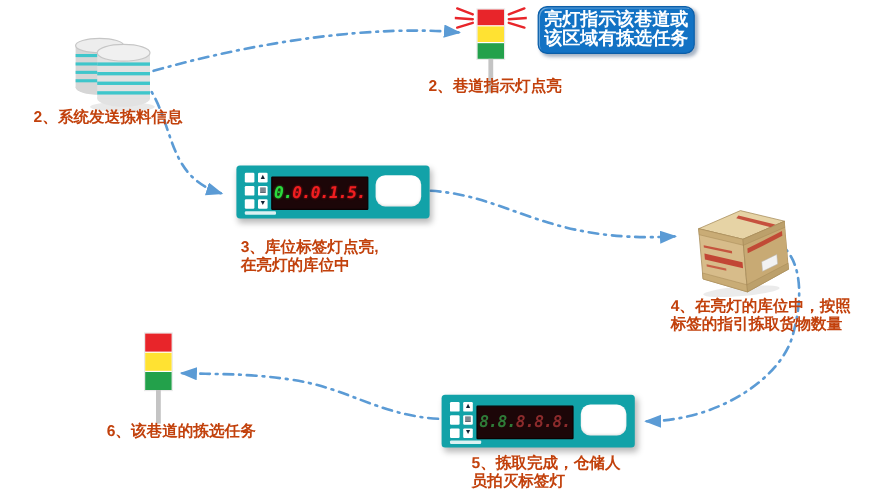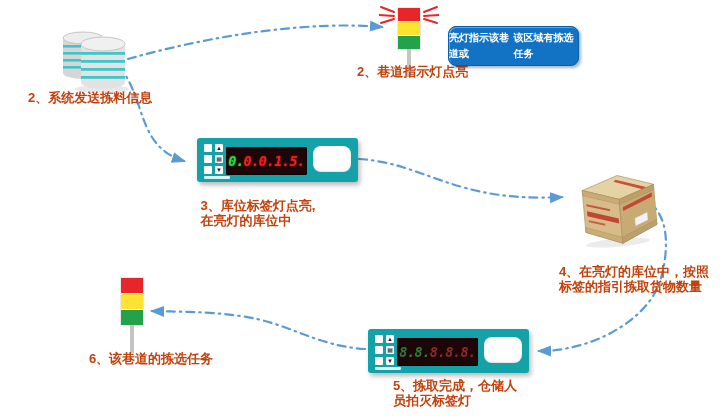--- a/index.html
+++ b/index.html
@@ -25,22 +25,22 @@
   .seg.yellow{background:#FFE232;}
   .seg.green{background:#23A14B;}
   .pole{width:4px;height:28px;background:#C4C4C4;}
   .rays{position:absolute;left:-19px;top:-4px;width:60px;height:24px;}
 
   
   .callout{
     position:absolute;left:448px;top:5px;width:129px;height:38px;
     background:#1272C4;border:1px solid #0B5EA8;border-radius:8px;
     box-shadow:2px 2px 3px rgba(0,40,90,.35), inset 1px 1px 0 rgba(255,255,255,.35);
-    color:#fff;font-weight:bold;font-size:10px;line-height:16px;
-    display:flex;flex-direction:row;align-items:center;justify-content:center;margin-top:21px;
+    color:#fff;font-weight:bold;font-size:15px;line-height:16px;
+    display:flex;flex-direction:column;align-items:center;justify-content:center;
   }
 
   
   .device{
     position:absolute;width:161px;height:44px;background:#12A2A8;border-radius:3px;
     box-shadow:2px 3px 5px rgba(0,0,0,.28);
   }
   .keys{position:absolute;left:7px;top:6px;display:grid;
     grid-template-columns:8px 8px;grid-auto-rows:8px;gap:3px;}
   .key{background:#fff;border-radius:1px;font-size:6px;line-height:8px;
@@ -171,21 +171,21 @@
       <polygon points="50,28 86,16 86,21 50,33" fill="#BCA06B" stroke="#A58A58" stroke-width="0.4"></polygon>
       <polygon points="14,53 50,66 50,72 14,58" fill="#C9AC76" stroke="#A58A58" stroke-width="0.4"></polygon>
       <polygon points="50,66 86,51 86,56 50,72" fill="#BCA06B" stroke="#A58A58" stroke-width="0.4"></polygon>
       <polygon points="17,30 40,37 40,39 17,32" fill="#C0392B" opacity="0.8"></polygon>
       <polygon points="17,37 48,47 48,52 17,42" fill="#C0392B" opacity="0.9"></polygon>
       <polygon points="18,46 34,51 34,53 18,48" fill="#C0392B" opacity="0.7"></polygon>
       <polygon points="53,36 83,24 83,28 53,40" fill="#C0392B" opacity="0.85"></polygon>
       <polygon points="64,48 77,43 77,51 64,56" fill="#F2F2F2" stroke="#BBB" stroke-width="0.4"></polygon>
     </svg>
   </div>
-  <div class="label center" style="left:634px;top:247px;margin-top:17px;">
+  <div class="label center" style="left:634px;top:247px;">
     <div>4、在亮灯的库位中，按照</div>
     <div>标签的指引拣取货物数量</div>
   </div>
 
   <div class="device" style="left:368px;top:329px;">
     <div class="keys">
       <span class="key"></span>
       <span class="key">▲</span>
       <span class="key"></span>
       <span class="key">▦</span>

